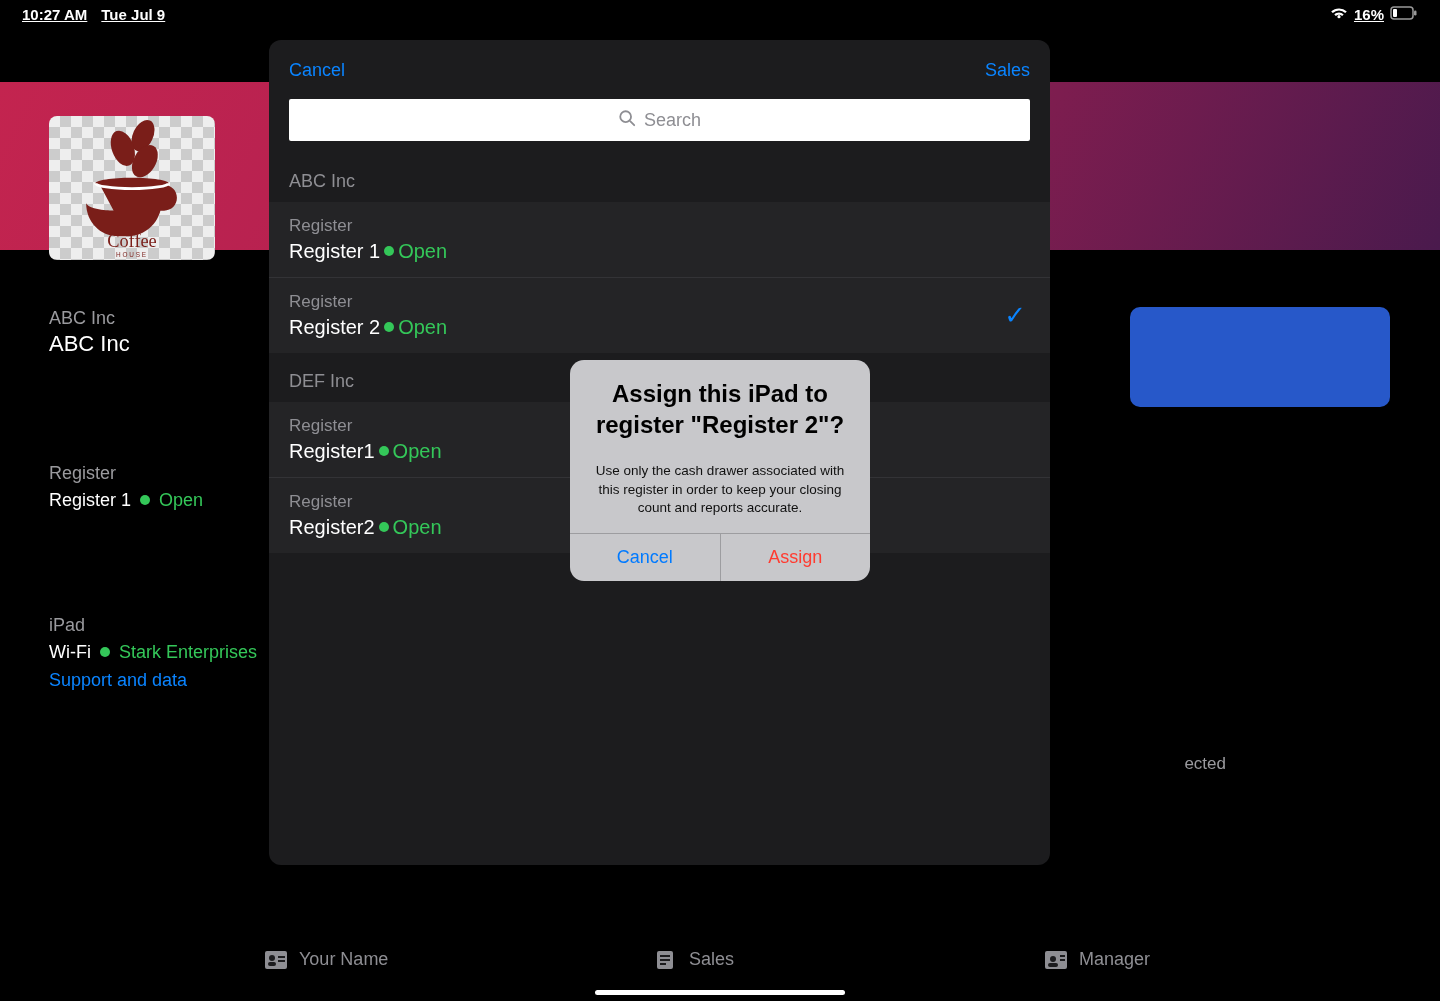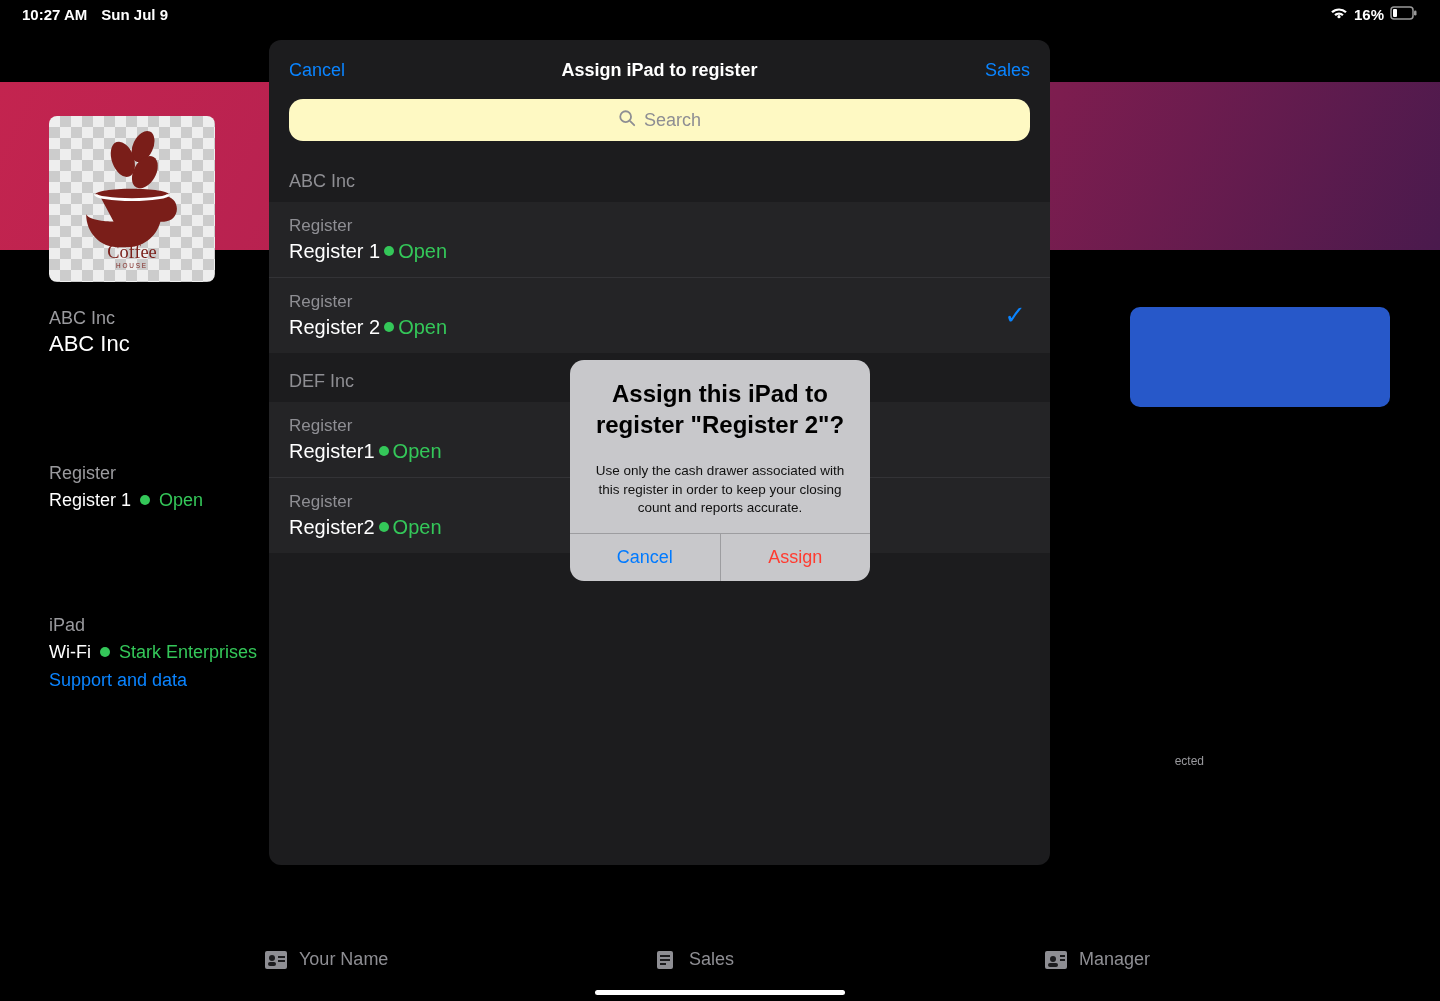--- a/index.html
+++ b/index.html
@@ -16,36 +16,37 @@
     position: absolute;
     top: 0; left: 0; right: 0;
     height: 24px;
     display: flex;
     align-items: center;
     justify-content: space-between;
     padding: 4px 22px 0;
     font-size: 15px;
     font-weight: 600;
     color: #fff;
+    text-decoration: underline;
   }
   .status-left { display: flex; gap: 14px; }
   .status-right { display: flex; align-items: center; gap: 6px; text-align: right; }
   .wifi-glyph, .batt-glyph { display: inline-block; vertical-align: middle; }
 
   
   .banner {
     position: absolute;
     top: 82px; left: 0; right: 0;
     height: 168px;
     background: linear-gradient(115deg, #c3244f 0%, #b02051 40%, #4a1a4d 100%);
   }
   .logo-tile {
     position: absolute;
     top: 116px; left: 49px;
-    width: 166px; height: 166px;
+    width: 166px; height: 144px;
     border-radius: 8px;
     background-color: #eee;
     background-image:
       linear-gradient(45deg,#ccc 25%,transparent 25%),
       linear-gradient(-45deg,#ccc 25%,transparent 25%),
       linear-gradient(45deg,transparent 75%,#ccc 75%),
       linear-gradient(-45deg,transparent 75%,#ccc 75%);
     background-size: 22px 22px;
     background-position: 0 0, 0 11px, 11px -11px, -11px 0px;
     display: flex;
@@ -73,22 +74,22 @@
   
   .bg-blue-btn {
     position: absolute;
     top: 307px; right: 50px;
     width: 260px; height: 100px;
     background: #2758c9;
     border-radius: 10px;
   }
   .bg-detected {
     position: absolute;
-    top: 754px; right: 236px;
-    color: #9a9a9e; font-size: 12px;
+    top: 754px; right: 214px;
+    color: #9a9a9e; font-size: 17px;
   }
 
   
   .modal {
     position: absolute;
     top: 40px; left: 269px;
     width: 781px; height: 825px;
     background: #1c1c1e;
     border-radius: 12px;
     display: flex;
@@ -101,22 +102,22 @@
     justify-content: space-between;
     padding: 20px 20px 18px;
     font-size: 18px;
   }
   .modal-header .title { color: #fff; font-weight: 600; flex: 1; text-align: center; }
   .nav-btn { color: #0a84ff; font-size: 18px; cursor: pointer; min-width: 70px; }
   .nav-btn.right { text-align: right; }
 
   .search-wrap { padding: 0 20px 12px; }
   .search {
-    background: #fef9c3;
-    border-radius: 14px;
+    background: #ffffff;
+    border-radius: 2px;
     height: 42px;
     display: flex;
     align-items: center;
     justify-content: center;
     gap: 8px;
     color: #8e8e93;
     font-size: 18px;
   }
 
   .section-header {
@@ -188,21 +189,21 @@
     border-radius: 3px;
     background: #fff;
   }
 </style>
 </head>
 <body>
 
 <div class="status-bar">
   <div class="status-left">
     <span>10:27 AM</span>
-    <span>Sun Jul 9</span>
+    <span>Tue Jul 9</span>
   </div>
   <div class="status-right">
     <span class="wifi-glyph">
       <svg width="18" height="14" viewBox="0 0 18 14">
           <path fill="#fff" d="M9 12.3a1.6 1.6 0 1 0 0-3.2 1.6 1.6 0 0 0 0 3.2Zm0-9.8c-3 0-5.7 1.1-7.8 3l1.6 1.6A9 9 0 0 1 9 4.6a9 9 0 0 1 6.2 2.5L16.8 5.5A11.4 11.4 0 0 0 9 2.5Zm0 4.1c-1.8 0-3.4.7-4.7 1.8l1.6 1.6A5 5 0 0 1 9 8.7a5 5 0 0 1 3.1 1.3l1.6-1.6A7.2 7.2 0 0 0 9 6.6Z"></path>
         </svg>
     </span>
     <span>16%</span>
     <span class="batt-glyph">
       <svg width="28" height="14" viewBox="0 0 28 14">
@@ -253,21 +254,20 @@
   </div>
   <div class="link-blue" style="margin-top:7px">Support and data</div>
 </div>
 
 <div class="bg-blue-btn"></div>
 <div class="bg-detected">ected</div>
 
 <div class="modal">
   <div class="modal-header">
     <span class="nav-btn">Cancel</span>
-    <span class="title">Assign iPad to register</span>
     <span class="nav-btn right">Sales</span>
   </div>
   <div class="search-wrap">
     <div class="search">
       <span>
         <svg width="18" height="18" viewBox="0 0 20 20">
             <circle cx="8.5" cy="8.5" r="6" fill="none" stroke="#8e8e93" stroke-width="2"></circle>
             <line x1="13.5" y1="13.5" x2="18" y2="18" stroke="#8e8e93" stroke-width="2" stroke-linecap="round"></line>
           </svg>
       </span>

